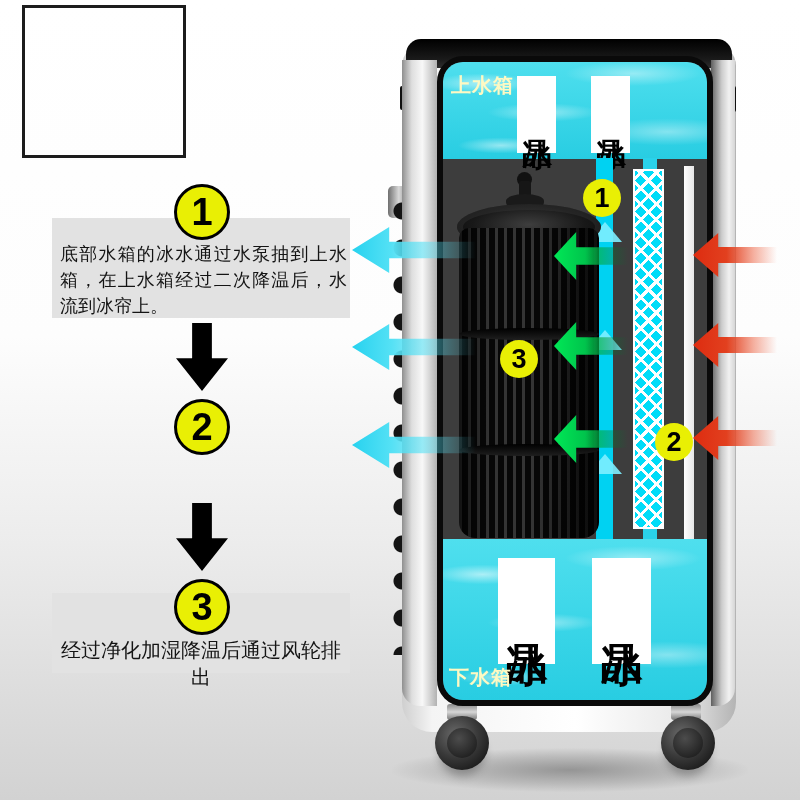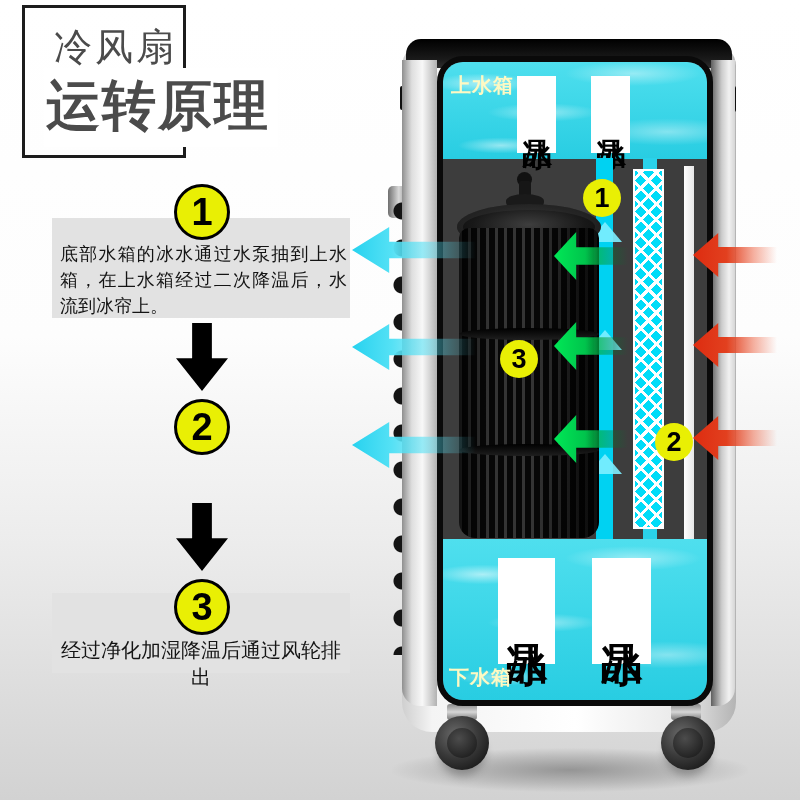--- a/index.html
+++ b/index.html
@@ -116,22 +116,20 @@
     box-shadow:0 10px 8px -4px rgba(0,0,0,.25);}
   .caster-hub{position:absolute;top:24px;width:30px;height:30px;border-radius:50%;
     background:radial-gradient(circle at 40% 35%,#4c4c4c,#222 75%);}
 </style>
 </head>
 <body>
 
 <div class="stage">
 
   <div class="title-box"></div>
-  <div class="brand">冷风扇</div>
-  <div class="main-title">运转原理</div>
 
   <div class="badge" style="left:174px;top:184px;">1</div>
   <div class="panel panel-1">
     <span>底部水箱的冰水通过水泵抽到上水箱，在上水箱经过二次降温后，水流到冰帘上。</span>
   </div>
   <div class="flow-arrow" style="top:323px;"></div>
 
   <div class="badge" style="left:174px;top:399px;">2</div>
   <div class="flow-arrow" style="top:503px;"></div>
 

